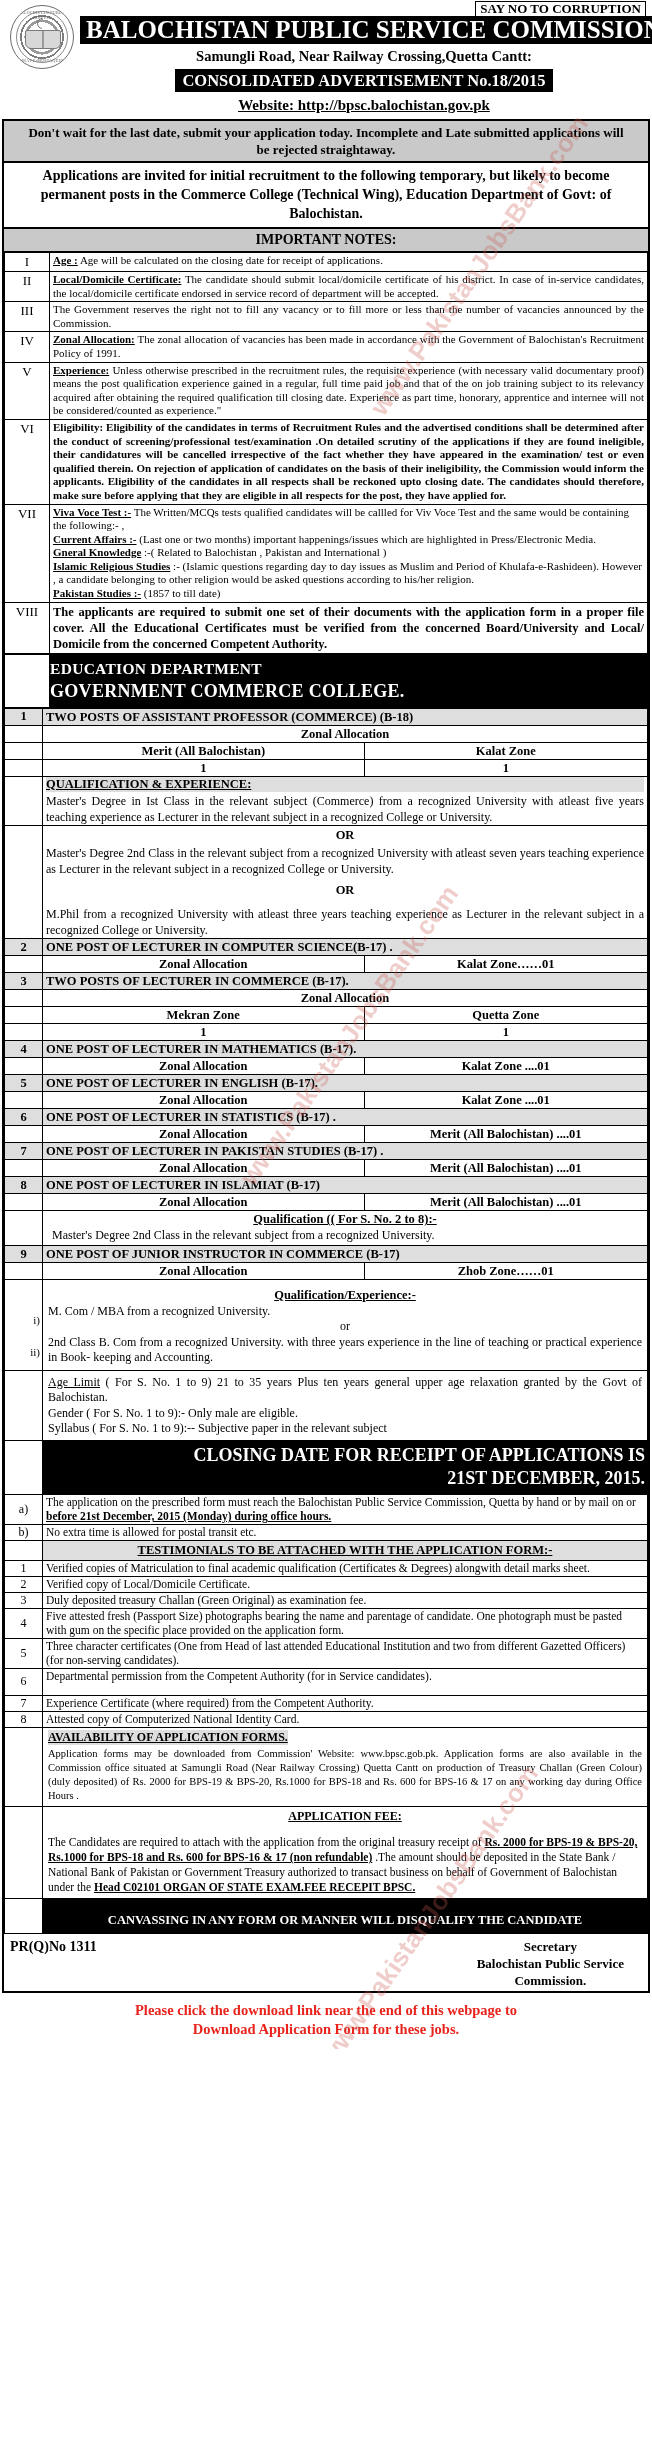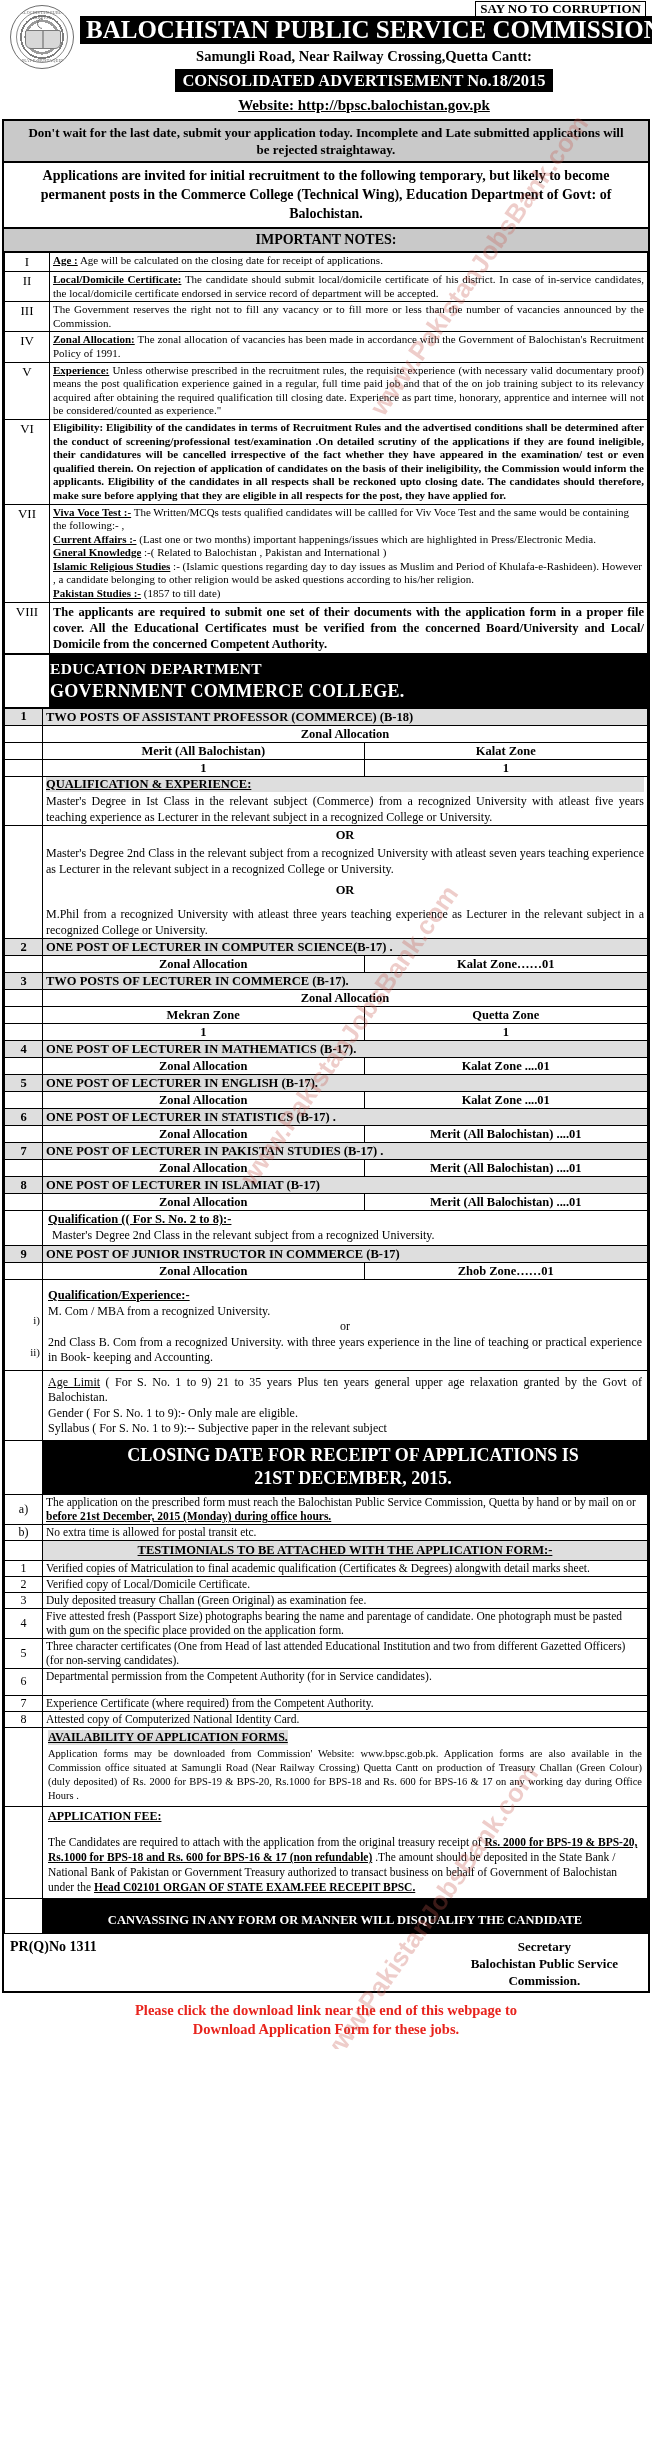--- a/index.html
+++ b/index.html
@@ -71,21 +71,21 @@
   .impnotes{
     background:#c9c9c9;text-align:center;font-weight:bold;font-size:14px;line-height:18px;
     padding:2px 0;border-bottom:1px solid #000;
   }
 
   table.t{border-collapse:collapse;width:100%;table-layout:fixed;}
   table.t td{border:1px solid #000;vertical-align:top;padding:1px 3px;}
   td.num{width:38px;text-align:center;font-size:13px;padding-top:2px;}
   td.body{font-size:11px;line-height:13.6px;text-align:justify;}
   td.body.b{font-weight:bold;}
-  .u{text-decoration:underline;}
+  .u{text-decoration:underline;text-align:center;}
   .bld{font-weight:bold;}
 
   
   .deptbar{
     background:#000;color:#fff;text-align:left;font-weight:bold;
     padding:4px 0 6px 0;
   }
   .deptbar .l1{font-size:15.5px;line-height:20px;letter-spacing:.3px;}
   .deptbar .l2{font-size:18px;line-height:20px;letter-spacing:.3px;margin-top:2px;}
 
@@ -97,41 +97,41 @@
   td.post{font-weight:bold;font-size:12.5px;background:#dedede;line-height:16px;padding:1px 4px;}
   td.zlabel{text-align:center;font-weight:bold;font-size:12.5px;line-height:16px;padding:1px 0;}
   td.zval{text-align:center;font-weight:bold;font-size:12.5px;line-height:16px;padding:1px 0;}
   td.zonefull{text-align:center;font-weight:bold;font-size:12.5px;line-height:16px;padding:1px 0;}
   td.qual{font-size:12px;line-height:15.5px;padding:2px 5px;text-align:justify;}
   .qhead{font-weight:bold;text-decoration:underline;background:#dedede;display:block;font-size:12.5px;}
   .orline{text-align:center;font-weight:bold;font-size:12.5px;line-height:18px;}
 
   
   .closing{
-    background:#000;color:#fff;text-align:center;font-weight:bold;
+    background:#000;color:#fff;text-align:right;font-weight:bold;
     font-size:18px;line-height:23px;padding:3px 2px 4px 18px;
   }
 
   
   .testband{
     background:#dedede;text-align:center;font-weight:bold;text-decoration:underline;
     font-size:12.5px;line-height:17px;padding:1px 0;
   }
   td.sn{width:38px;text-align:center;font-size:12px;}
   td.tx{font-size:11.5px;line-height:14.5px;text-align:left;padding:1px 4px;}
   .availhead{font-weight:bold;text-decoration:underline;font-size:12px;background:#dedede;display:inline-block;}
   .sans{font-family:Liberation Serif, serif;font-size:10.5px;line-height:14px;}
 
   .canvas-note{
     background:#000;color:#fff;text-align:center;font-weight:bold;
     font-size:12.5px;line-height:16px;padding:13px 0 5px 0;
   }
 
   
-  .foot{display:flex;justify-content:space-between;align-items:flex-start;padding:4px 10px 2px 6px;}
+  .foot{display:flex;justify-content:space-between;align-items:flex-start;padding:4px 4px 2px 6px;}
   .prq{font-weight:bold;font-size:14px;line-height:18px;}
   .sig{text-align:center;font-weight:bold;font-size:13px;line-height:17px;padding-right:20px;}
   .redline{
     color:#e8241d;text-align:center;font-weight:bold;
     font-family:"Liberation Serif", serif;
     font-size:14.5px;line-height:19px;padding:8px 10px 10px 10px;
   }
   .wm{
     position:absolute;pointer-events:none;color:rgba(200,90,80,.30);
     font-weight:bold;white-space:nowrap;font-family:"Liberation Sans",sans-serif;

